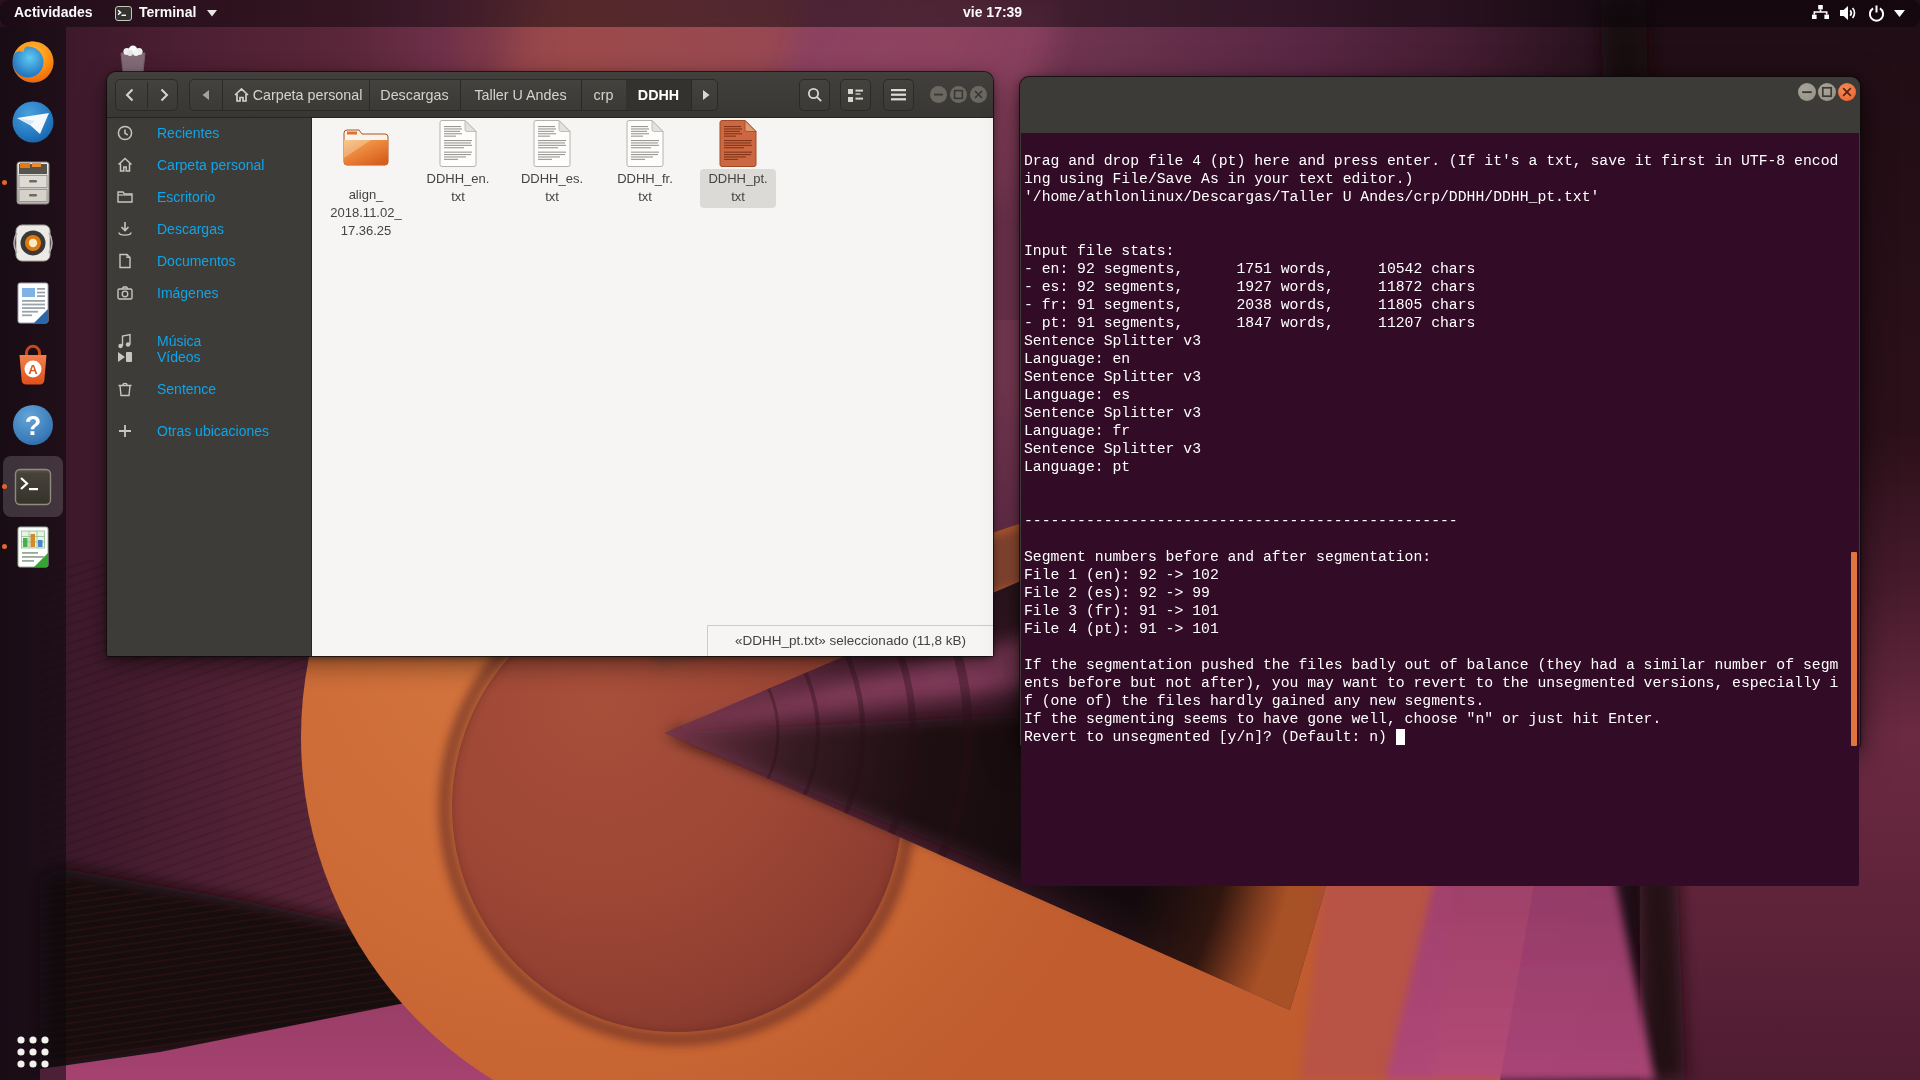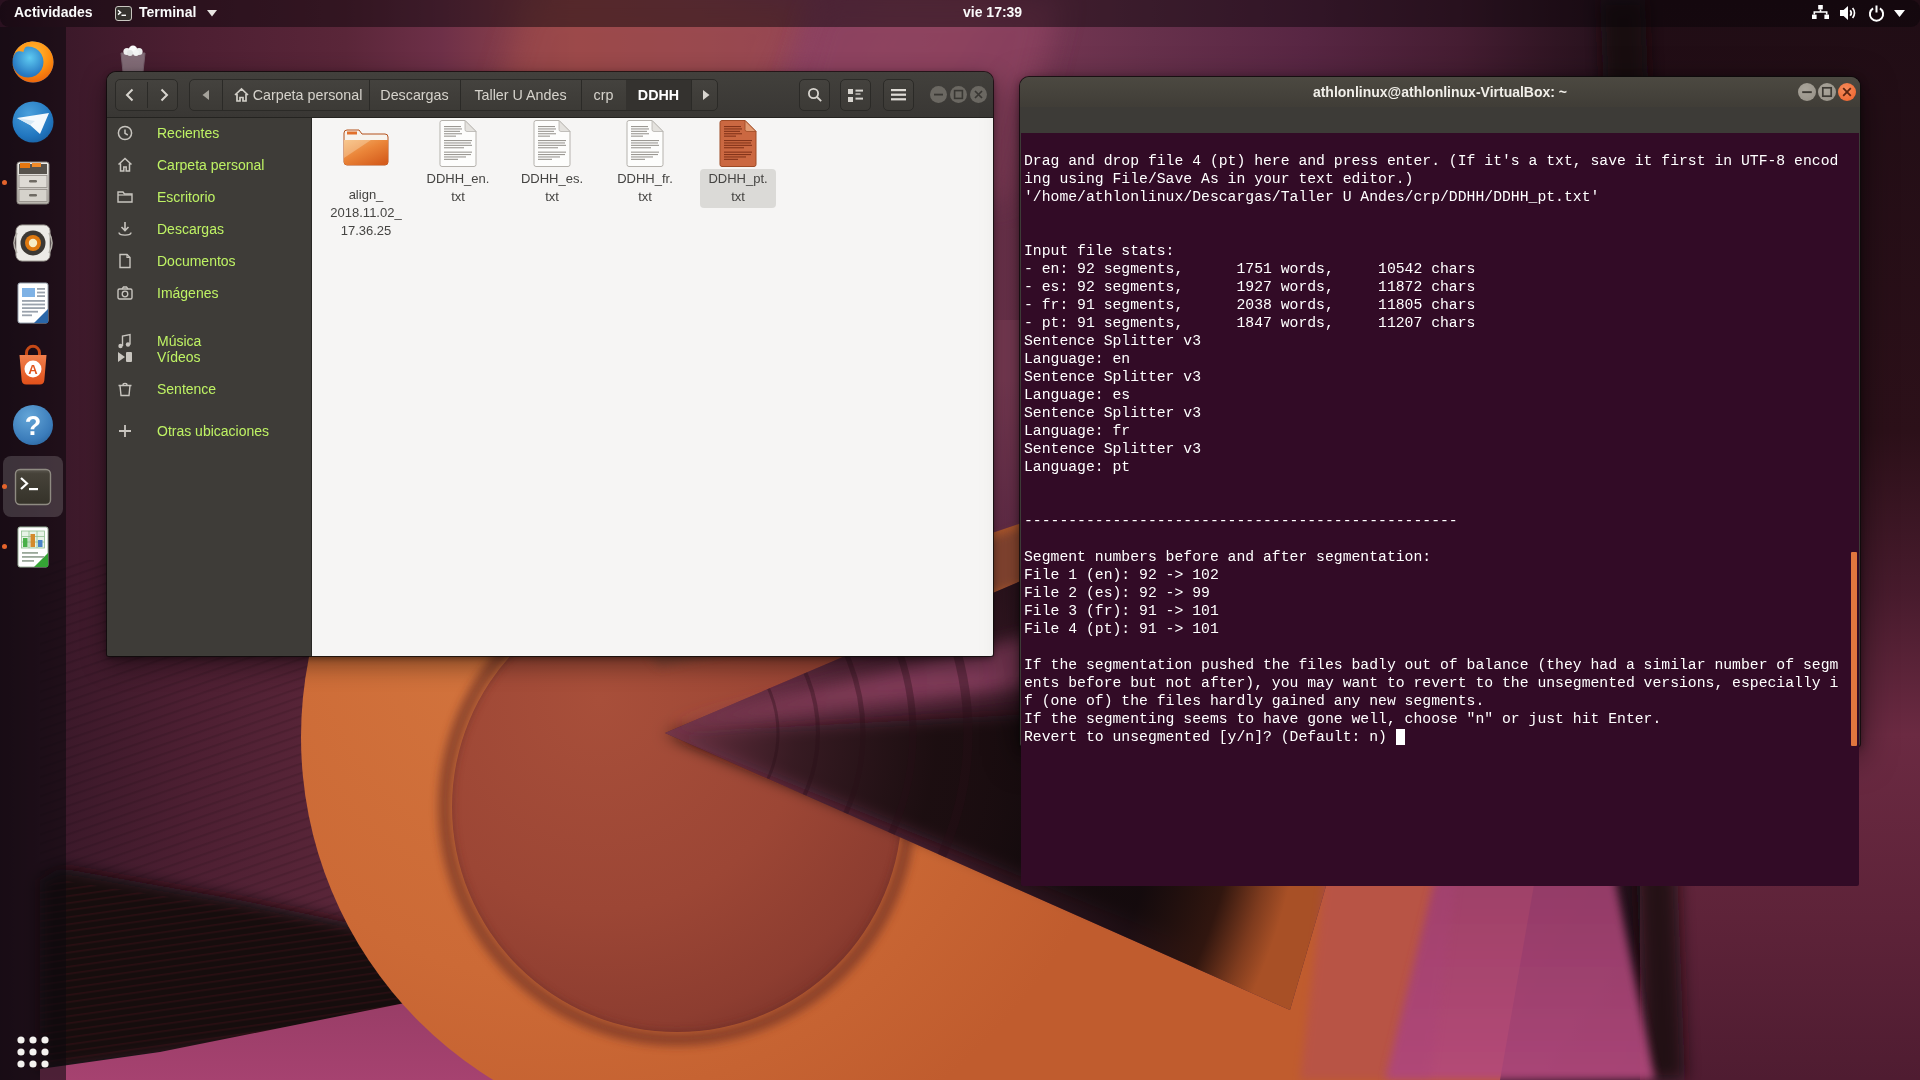--- a/index.html
+++ b/index.html
@@ -9,21 +9,21 @@
 #topbar{position:absolute;left:0;top:0;width:1920px;height:27px;background:rgba(8,4,8,.48);z-index:6;color:#fff;border-radius:9px;}
 #dock{position:absolute;left:0;top:27px;width:66px;height:1053px;background:rgba(12,8,14,.58);z-index:5;}
 .tbtxt{position:absolute;font-size:14px;font-weight:700;color:#fbfbfb;top:4px;}
 
 #fhead{position:absolute;left:0;top:0;width:100%;height:46px;background:linear-gradient(#42403c,#393734);border-radius:9px 9px 0 0;border-bottom:1px solid #242320;box-sizing:border-box;}
 .hbtn{position:absolute;top:7px;height:32px;background:linear-gradient(#44423e,#3c3a36);border:1px solid #2b2a27;border-radius:5px;box-sizing:border-box;}
 .pseg{position:absolute;top:0;height:30px;border-right:1px solid #2b2a27;color:#d6d3cc;font-size:14.3px;line-height:30px;text-align:center;white-space:nowrap;}
 .circb{position:absolute;top:13.5px;width:17px;height:17px;border-radius:50%;background:#6b6862;}
 .circb svg{position:absolute;left:0;top:0;}
 #fside{position:absolute;left:0;top:46px;width:205px;height:538px;background:#3e3c38;border-right:1px solid #282723;box-sizing:border-box;border-radius:0 0 0 2px;}
-.srow{position:absolute;left:0;width:205px;height:32px;color:#bef264;font-size:14px;line-height:32px;}
+.srow{position:absolute;left:0;width:205px;height:32px;color:#0ea5e9;font-size:14px;line-height:32px;}
 .srow svg{position:absolute;left:10px;top:8px;}
 .srow span{position:absolute;left:50px;}
 #fcontent{position:absolute;left:205px;top:46px;width:681px;height:538px;background:#f6f5f4;border-radius:0 0 2px 0;}
 .glabel{position:absolute;width:110px;text-align:center;font-size:13px;line-height:18px;color:#454442;}
 #fstatus{position:absolute;left:600px;top:553px;width:286px;height:31px;background:#f6f5f4;border-left:1px solid #cfccc7;border-top:1px solid #cfccc7;box-sizing:border-box;font-size:13.5px;color:#44423f;line-height:29px;text-align:center;}
 
 #ttitle{position:absolute;left:0;top:0;width:100%;height:30px;background:linear-gradient(#4c4941,#403d37);border-radius:9px 9px 0 0;color:#f1efe9;font-weight:700;font-size:14px;text-align:center;line-height:31px;}
 #tmenu{position:absolute;left:0;top:30px;width:100%;height:26px;background:#454239;color:#e9e6dd;font-size:15px;line-height:26px;}
 #tmenu span{margin:0 7px;}
 #tbody{position:absolute;left:1px;top:56px;width:838px;height:753px;background:#320b26;border-radius:0 0 2px 2px;}
@@ -511,20 +511,21 @@
       </svg>
  <svg style="position:absolute;left:407px;top:2px;" width="38" height="47" viewBox="0 0 38 47">
         <use href="#doco"></use>
       </svg>
  <div class="glabel" style="left:-1px;top:52px;margin-top:16px;">align_<br>2018.11.02_<br>17.36.25</div>
  <div class="glabel" style="left:91px;top:52px;">DDHH_en.<br>txt</div>
  <div class="glabel" style="left:185px;top:52px;">DDHH_es.<br>txt</div>
  <div class="glabel" style="left:278px;top:52px;">DDHH_fr.<br>txt</div>
  <div class="glabel" style="left:371px;top:52px;">DDHH_pt.<br>txt</div>
 </div>
+<div id="fstatus">«DDHH_pt.txt» seleccionado  (11,8 kB)</div>
 <svg width="0" height="0" style="position:absolute;">
  <defs>
   <g id="docw">
    <path d="M1 2.5 A2 2 0 0 1 3 .5 H26 L37 11.5 V44.5 A2 2 0 0 1 35 46.5 H3 A2 2 0 0 1 1 44.5 Z" fill="#fdfdfc" stroke="#b5b2ad" stroke-width="1"></path>
    <path d="M26 .5 L26 9.5 A2 2 0 0 0 28 11.5 L37 11.5 Z" fill="#e4e2de" stroke="#b5b2ad" stroke-width=".8"></path>
    <g fill="#9b9893">
     <rect x="5" y="6" width="17" height="1.1"></rect>
             <rect x="5" y="8.4" width="18" height="1.1"></rect>
             <rect x="5" y="10.8" width="16" height="1.1"></rect>
             <rect x="5" y="13.2" width="18" height="1.1"></rect>
@@ -555,21 +556,20 @@
     <rect x="5" y="31.6" width="28" height="1.1"></rect>
             <rect x="5" y="34" width="27" height="1.1"></rect>
             <rect x="5" y="36.4" width="22" height="1.1"></rect>
             <rect x="5" y="38.8" width="14" height="1.1"></rect>
    </g>
   </g>
  </defs>
 </svg>
 </div>
 <div class="win" id="twin">
-<div id="ttitle">athlonlinux@athlonlinux-VirtualBox: ~</div>
 <div style="position:absolute;left:778px;top:6px;width:18px;height:18px;border-radius:50%;background:radial-gradient(circle at 40% 35%,#aaa59b,#948f85);"><svg width="18" height="18" viewBox="0 0 18 18">
         <rect x="4.2" y="8.2" width="9.6" height="1.9" fill="#3d3a34"></rect>
       </svg></div>
 <div style="position:absolute;left:798px;top:6px;width:18px;height:18px;border-radius:50%;background:radial-gradient(circle at 40% 35%,#aaa59b,#948f85);"><svg width="18" height="18" viewBox="0 0 18 18">
         <rect x="4.8" y="4.8" width="8.4" height="8.4" fill="none" stroke="#3d3a34" stroke-width="1.7"></rect>
       </svg></div>
 <div style="position:absolute;left:818px;top:6px;width:18px;height:18px;border-radius:50%;background:radial-gradient(circle at 40% 35%,#f58c5c,#ed5f28);"><svg width="18" height="18" viewBox="0 0 18 18">
         <path d="M5.2 5.2 L12.8 12.8 M12.8 5.2 L5.2 12.8" stroke="#5c2410" stroke-width="1.8"></path>
       </svg></div>
 <div id="tbody">

